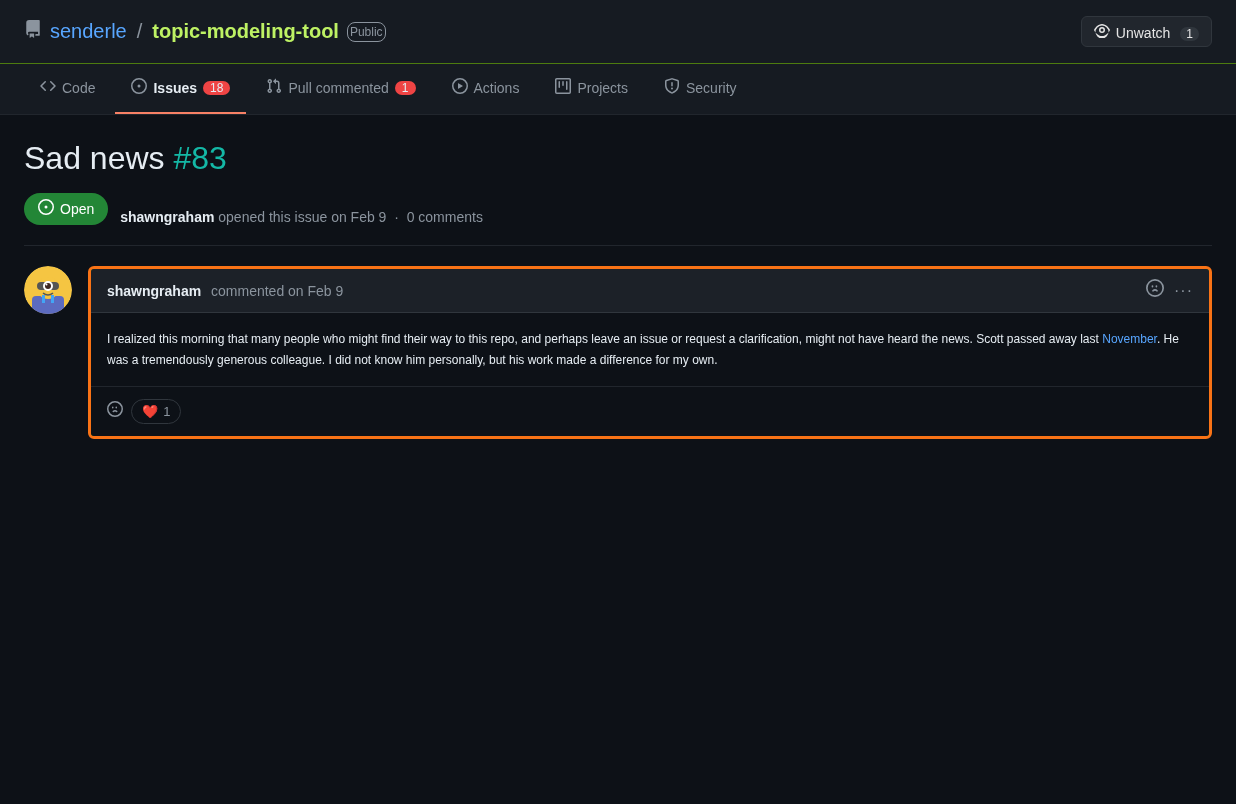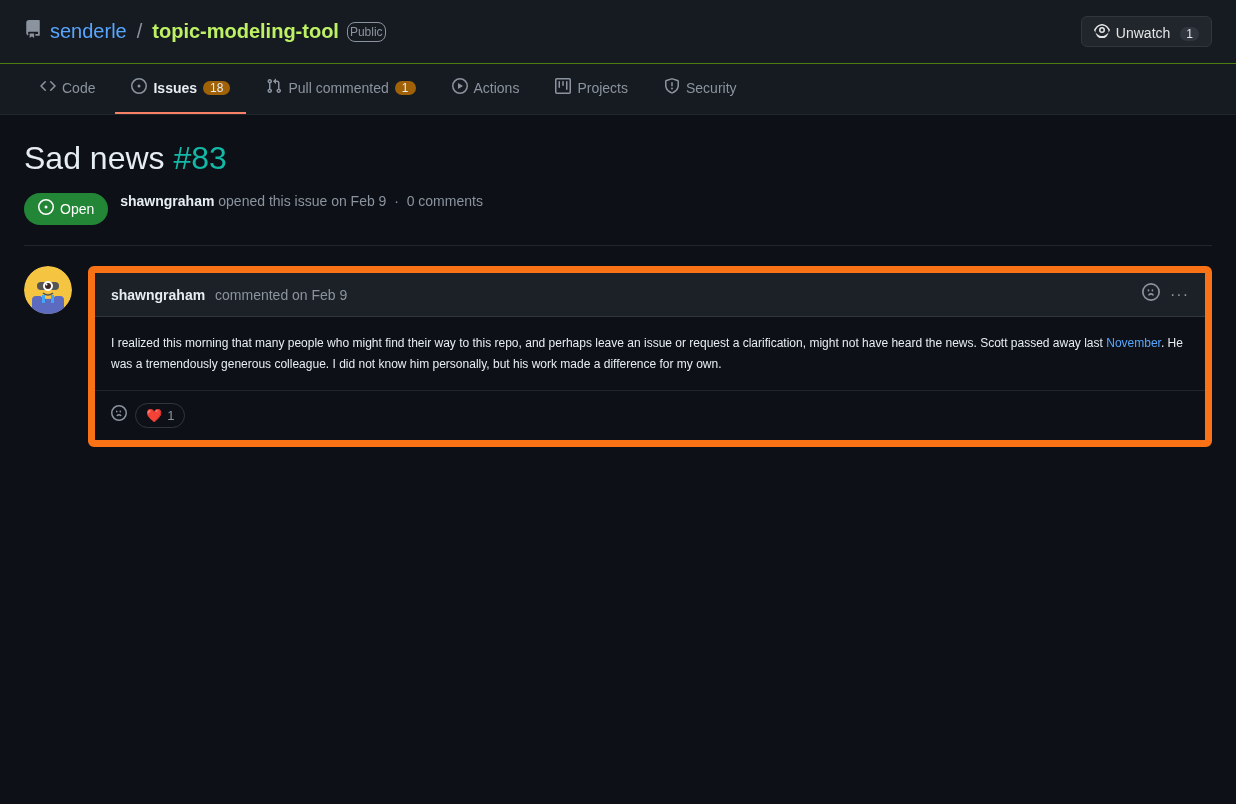--- a/index.html
+++ b/index.html
@@ -112,21 +112,21 @@
       border-bottom: 2px solid #f78166;
       font-weight: 600;
     }
 
     .tab-icon {
       color: #8b949e;
       font-size: 16px;
     }
 
     .tab-badge {
-      background: #a16207;
+      background: #ef4444;
       border-radius: 20px;
       padding: 0 7px;
       font-size: 12px;
       font-weight: 500;
       color: #e6edf3;
     }
 
     
     .main-content {
       padding: 24px 24px 0 24px;
@@ -143,21 +143,21 @@
     }
 
     .issue-number {
       color: #14b8a6;
       font-weight: 300;
     }
 
     
     .issue-meta {
       display: flex;
-      align-items: flex-start;
+      align-items: flex-end;
       gap: 12px;
       margin-bottom: 20px;
       padding-bottom: 20px;
       border-bottom: 1px solid #21262d;
     }
 
     .open-badge {
       display: flex;
       align-items: center;
       gap: 6px;
@@ -203,21 +203,21 @@
     }
 
     
     .avatar svg {
       width: 48px;
       height: 48px;
     }
 
     .comment-box {
       flex: 1;
-      border: 7px solid #f97316;
+      border: 3px solid #f97316;
       border-radius: 6px;
       background: #4d7c0f;
       overflow: hidden;
     }
 
     .comment-header {
       display: flex;
       align-items: center;
       justify-content: space-between;
       padding: 10px 16px;

